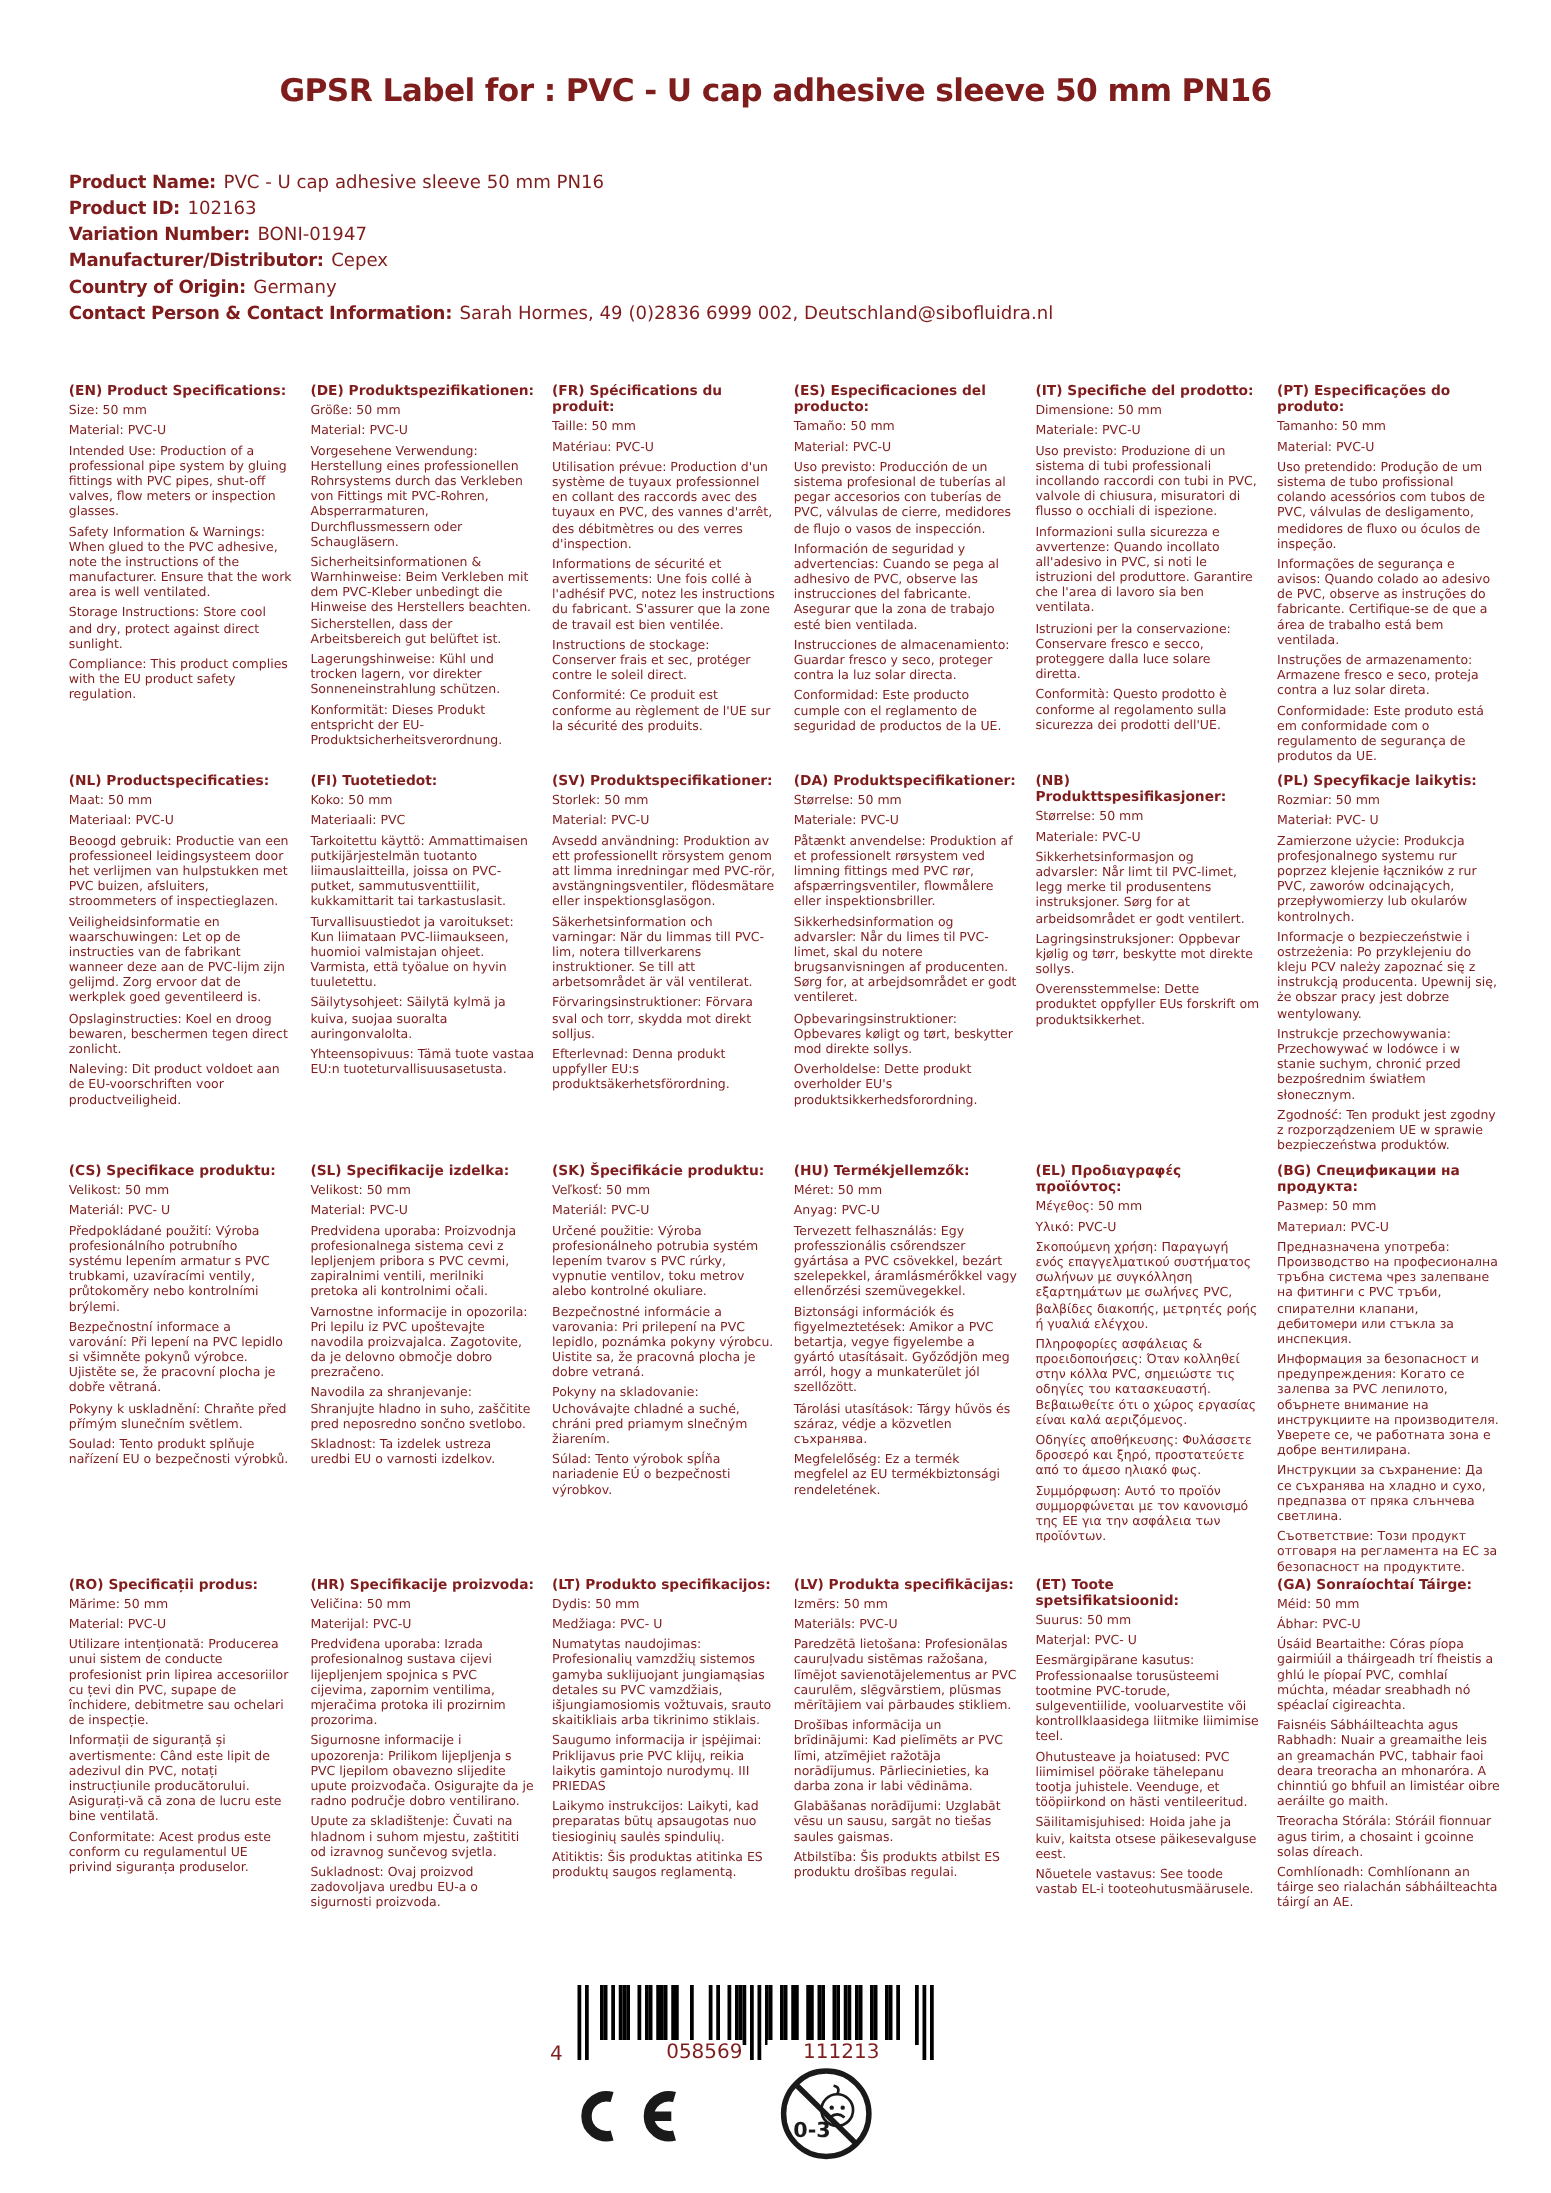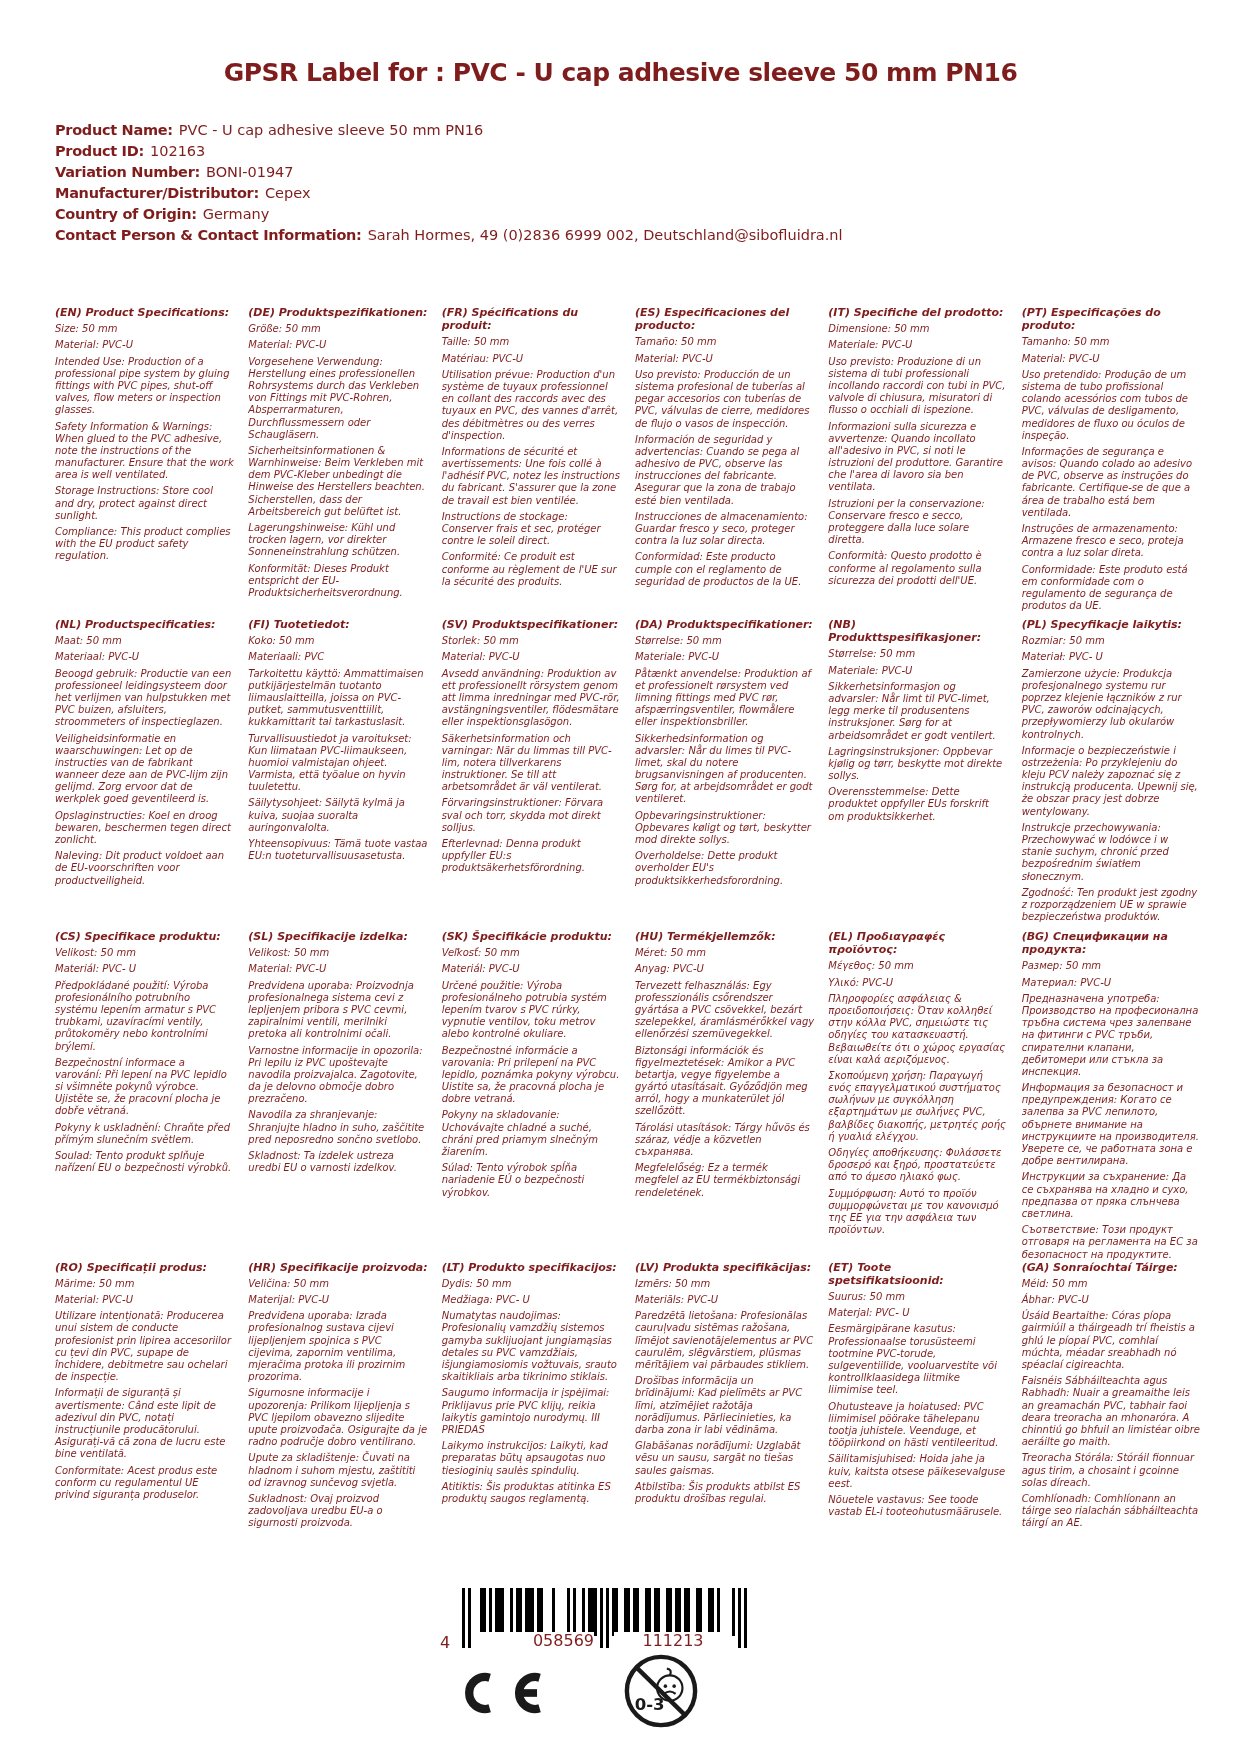--- a/index.html
+++ b/index.html
@@ -10,33 +10,33 @@
     font-family:"DejaVu Sans",sans-serif;
     overflow:hidden;
   }
   h1.title{
     margin:0;padding-top:58px;
     text-align:center;
     font-family:"DejaVu Sans",sans-serif;
     font-size:25px;font-weight:bold;letter-spacing:-0.5px;
   }
   .product-info{
-    position:absolute;left:55px;top:120px;right:40px;
+    position:absolute;left:55px;top:136px;right:40px;
     font-size:14.5px;line-height:21px;
   }
   .pf-label{font-weight:bold;letter-spacing:-0.3px;}
   .pf-value{margin-left:6px;}
   .spec-grid{
     position:absolute;left:55px;top:306px;width:1146px;
     display:grid;
     grid-template-columns:repeat(6,1fr);
     grid-auto-rows:minmax(312px,auto);
     column-gap:14px;
   }
-  .spec-block{font-size:10px;line-height:1.22;font-style:italic;}
+  .spec-block{font-size:10px;line-height:1.22;}
   .spec-title{
     margin:0;font-size:11px;font-weight:bold;line-height:1.2;
   }
   .spec-block p{margin:4px 0 0 0;}
   
   .barcode{
     position:absolute;left:462px;top:1588px;width:285px;height:78px;
   }
   .bars{position:absolute;left:0;top:0;height:62px;font-size:0;white-space:nowrap;}
   .bars span{display:inline-block;width:3px;vertical-align:top;}
@@ -232,22 +232,22 @@
         <p>Tervezett felhasználás: Egy professzionális csőrendszer gyártása a PVC csövekkel, bezárt szelepekkel, áramlásmérőkkel vagy ellenőrzési szemüvegekkel.</p>
         <p>Biztonsági információk és figyelmeztetések: Amikor a PVC betartja, vegye figyelembe a gyártó utasításait. Győződjön meg arról, hogy a munkaterület jól szellőzött.</p>
         <p>Tárolási utasítások: Tárgy hűvös és száraz, védje a közvetlen съхранява.</p>
         <p>Megfelelőség: Ez a termék megfelel az EU termékbiztonsági rendeletének.</p>
       </section>
 
     <section class="spec-block">
       <h3 class="spec-title">(EL) Προδιαγραφές προϊόντος:</h3>
     <p>Μέγεθος: 50 mm</p>
         <p>Υλικό: PVC-U</p>
+        <p>Σκοπούμενη χρήση: Παραγωγή ενός επαγγελματικού συστήματος σωλήνων με συγκόλληση εξαρτημάτων με σωλήνες PVC, βαλβίδες διακοπής, μετρητές ροής ή γυαλιά ελέγχου.</p>
         <p>Πληροφορίες ασφάλειας &amp; προειδοποιήσεις: Όταν κολληθεί στην κόλλα PVC, σημειώστε τις οδηγίες του κατασκευαστή. Βεβαιωθείτε ότι ο χώρος εργασίας είναι καλά αεριζόμενος.</p>
-        <p>Σκοπούμενη χρήση: Παραγωγή ενός επαγγελματικού συστήματος σωλήνων με συγκόλληση εξαρτημάτων με σωλήνες PVC, βαλβίδες διακοπής, μετρητές ροής ή γυαλιά ελέγχου.</p>
         <p>Οδηγίες αποθήκευσης: Φυλάσσετε δροσερό και ξηρό, προστατεύετε από το άμεσο ηλιακό φως.</p>
         <p>Συμμόρφωση: Αυτό το προϊόν συμμορφώνεται με τον κανονισμό της ΕΕ για την ασφάλεια των προϊόντων.</p>
       </section>
 
     <section class="spec-block">
       <h3 class="spec-title">(BG) Спецификации на продукта:</h3>
     <p>Размер: 50 mm</p>
         <p>Материал: PVC-U</p>
         <p>Предназначена употреба: Производство на професионална тръбна система чрез залепване на фитинги с PVC тръби, спирателни клапани, дебитомери или стъкла за инспекция.</p>
         <p>Информация за безопасност и предупреждения: Когато се залепва за PVC лепилото, обърнете внимание на инструкциите на производителя. Уверете се, че работната зона е добре вентилирана.</p>

